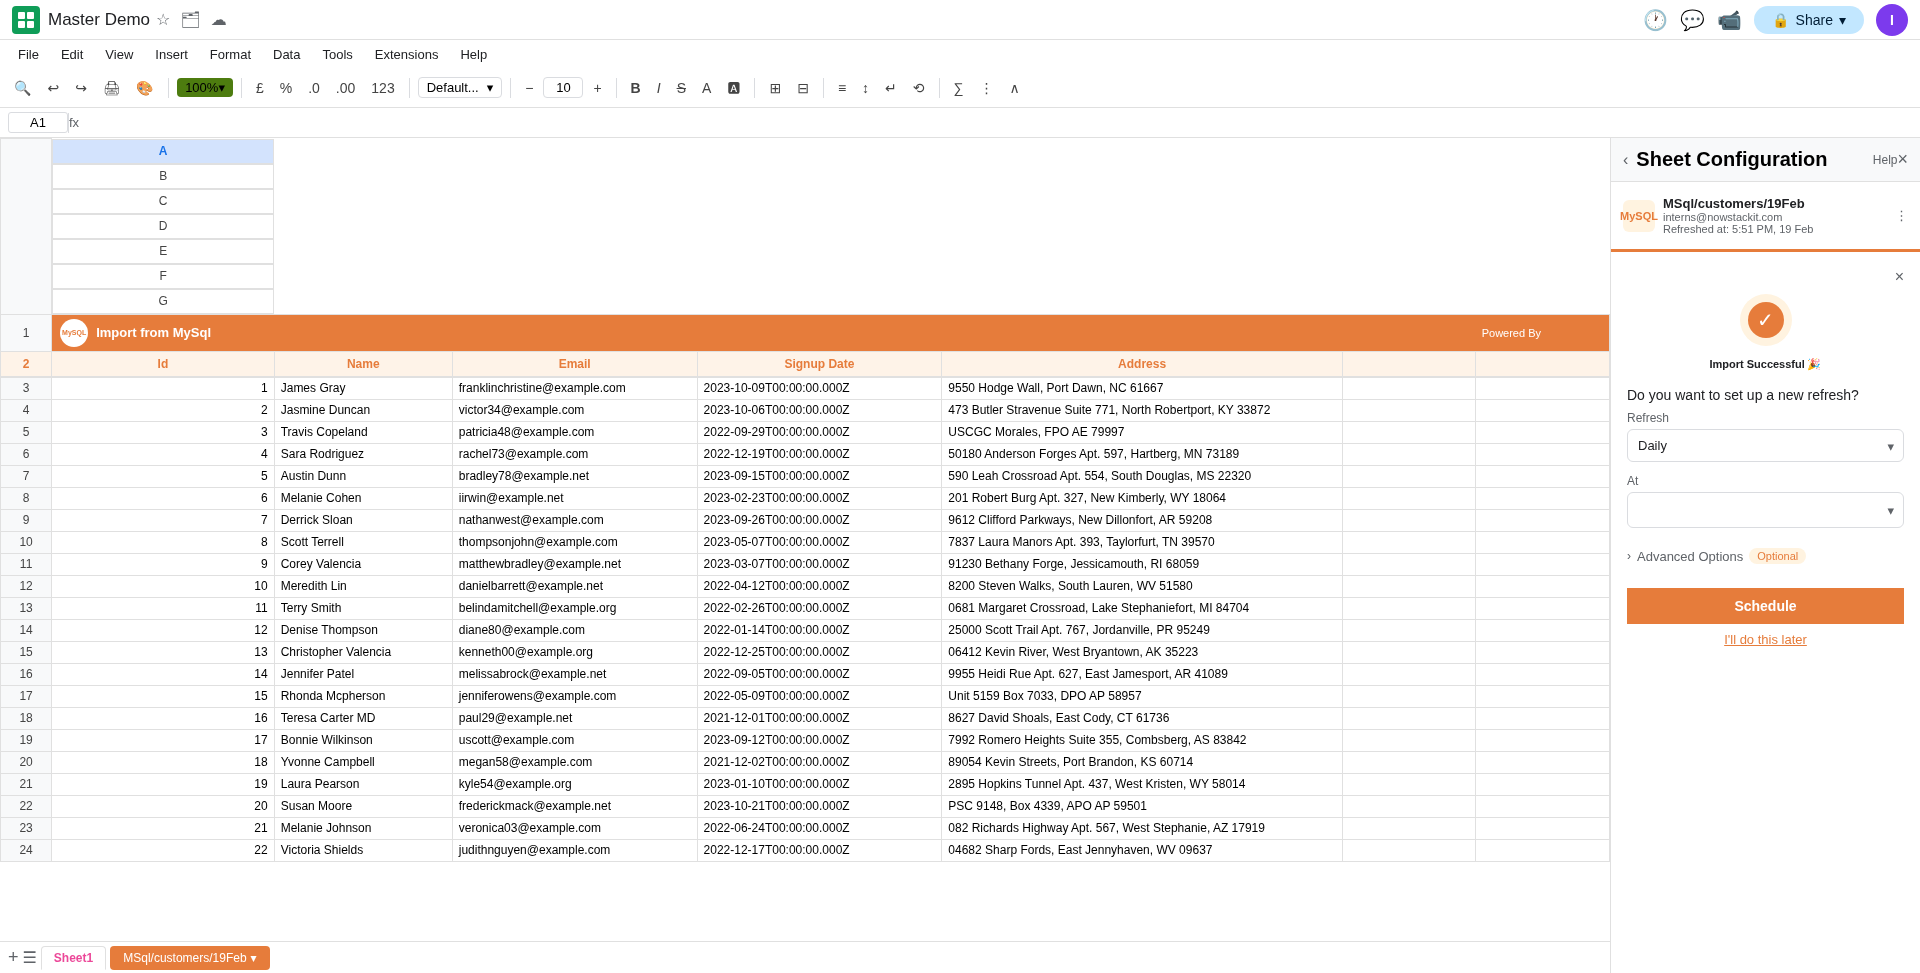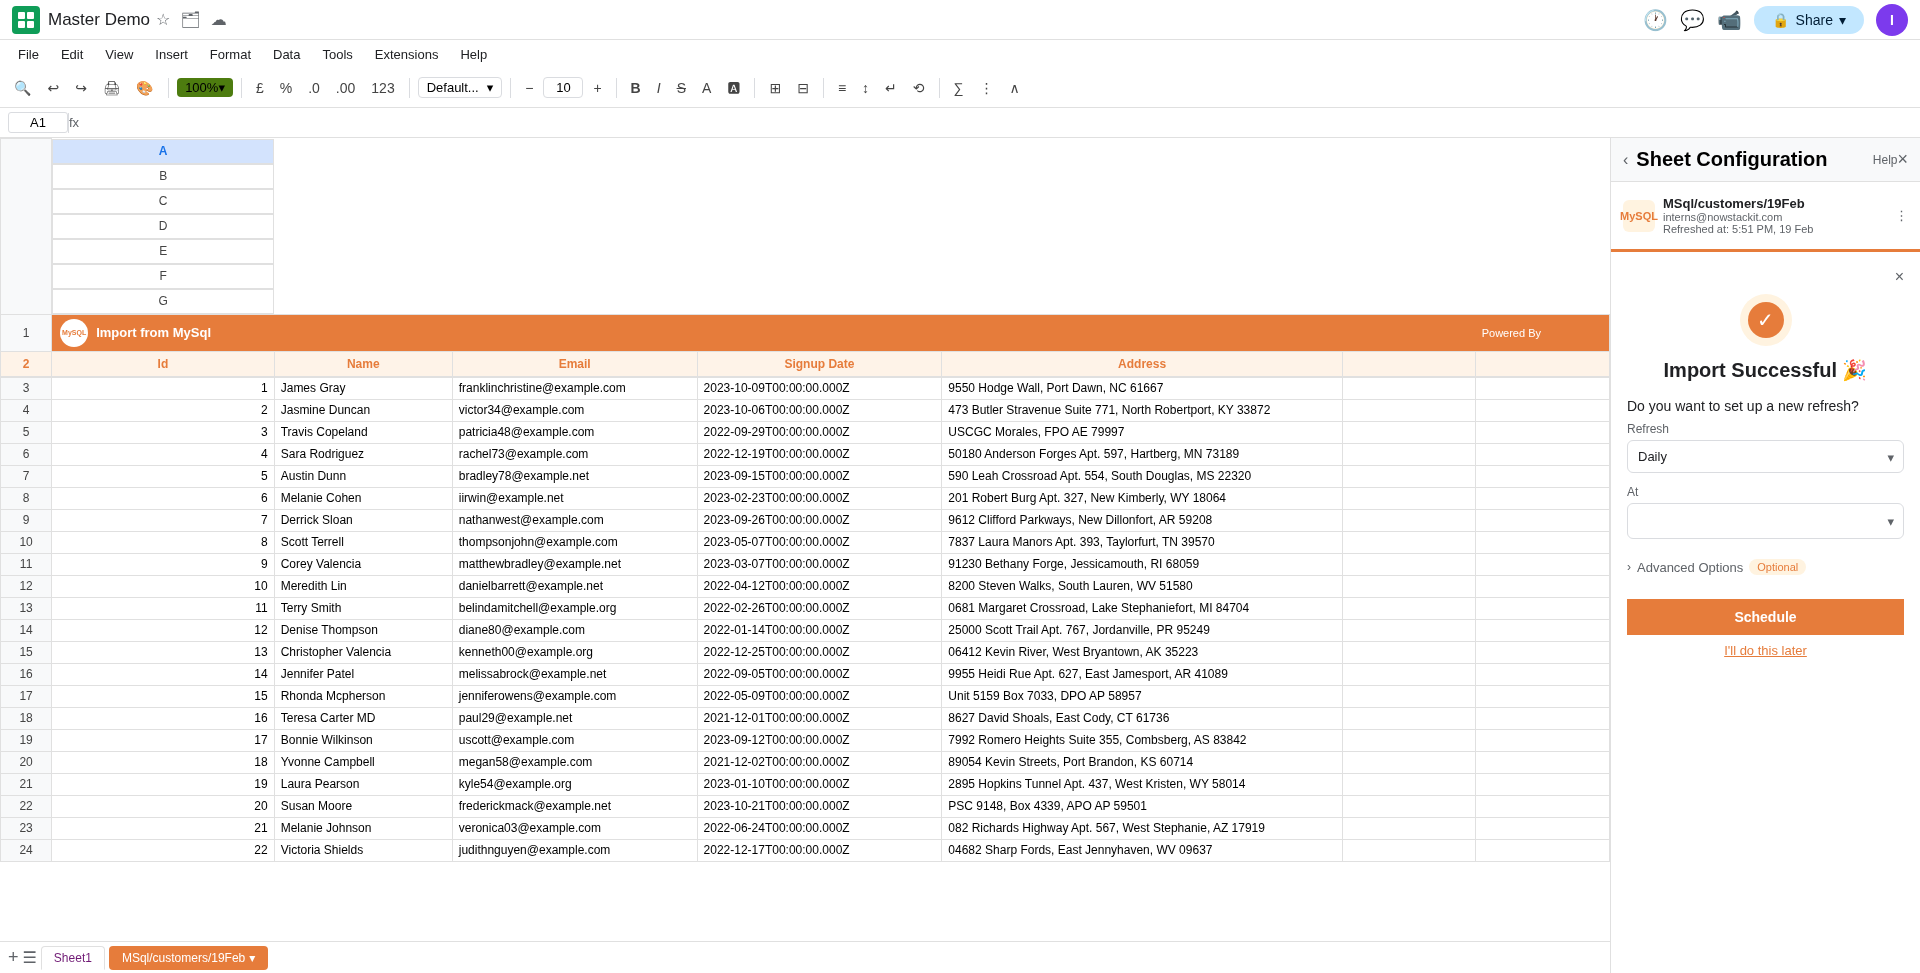--- a/index.html
+++ b/index.html
@@ -78,21 +78,21 @@
 
     
     .bottom-bar {
       display: flex; align-items: center; height: 32px; background: #fff;
       border-top: 1px solid #e0e0e0; padding: 0 8px; gap: 4px;
     }
     .sheet-tab {
       padding: 4px 12px; border-radius: 4px 4px 0 0; font-size: 12px;
       cursor: pointer; color: #444; border: 1px solid transparent;
     }
-    .sheet-tab.active { background: #fff; border-color: #e0e0e0 #e0e0e0 #fff; color: #701a75; font-weight: 400; }
+    .sheet-tab.active { background: #fff; border-color: #e0e0e0 #e0e0e0 #fff; color: #ec4899; font-weight: 700; }
     .sheet-tab.orange-tab { background: #e67c3b; color: #fff; border-radius: 4px; display: flex; align-items: center; gap: 4px; }
     .tab-add { cursor: pointer; color: #5f6368; font-size: 18px; }
 
     
     .side-panel {
       width: 310px; min-width: 310px; background: #fff;
       border-left: 1px solid #e0e0e0; display: flex; flex-direction: column;
       font-size: 13px;
     }
     .panel-header {
@@ -573,21 +573,21 @@
       <div class="close-x">
         <span class="close-btn">×</span>
       </div>
 
       <div class="success-icon-area">
         <div class="success-icon">
           <div class="checkmark">✓</div>
         </div>
       </div>
 
-      <div style="text-align:center;font-size:20px;font-weight:600;color:#202124;">
+      <div style="text-align:center;font-size:11px;font-weight:600;color:#202124;">
         <span>Import Successful</span>
         <span>🎉</span>
       </div>
 
       <div class="refresh-question">Do you want to set up a new refresh?</div>
 
       <div class="refresh-label">Refresh</div>
       <div class="select-wrapper">
         <select>
           <option>Daily</option>

